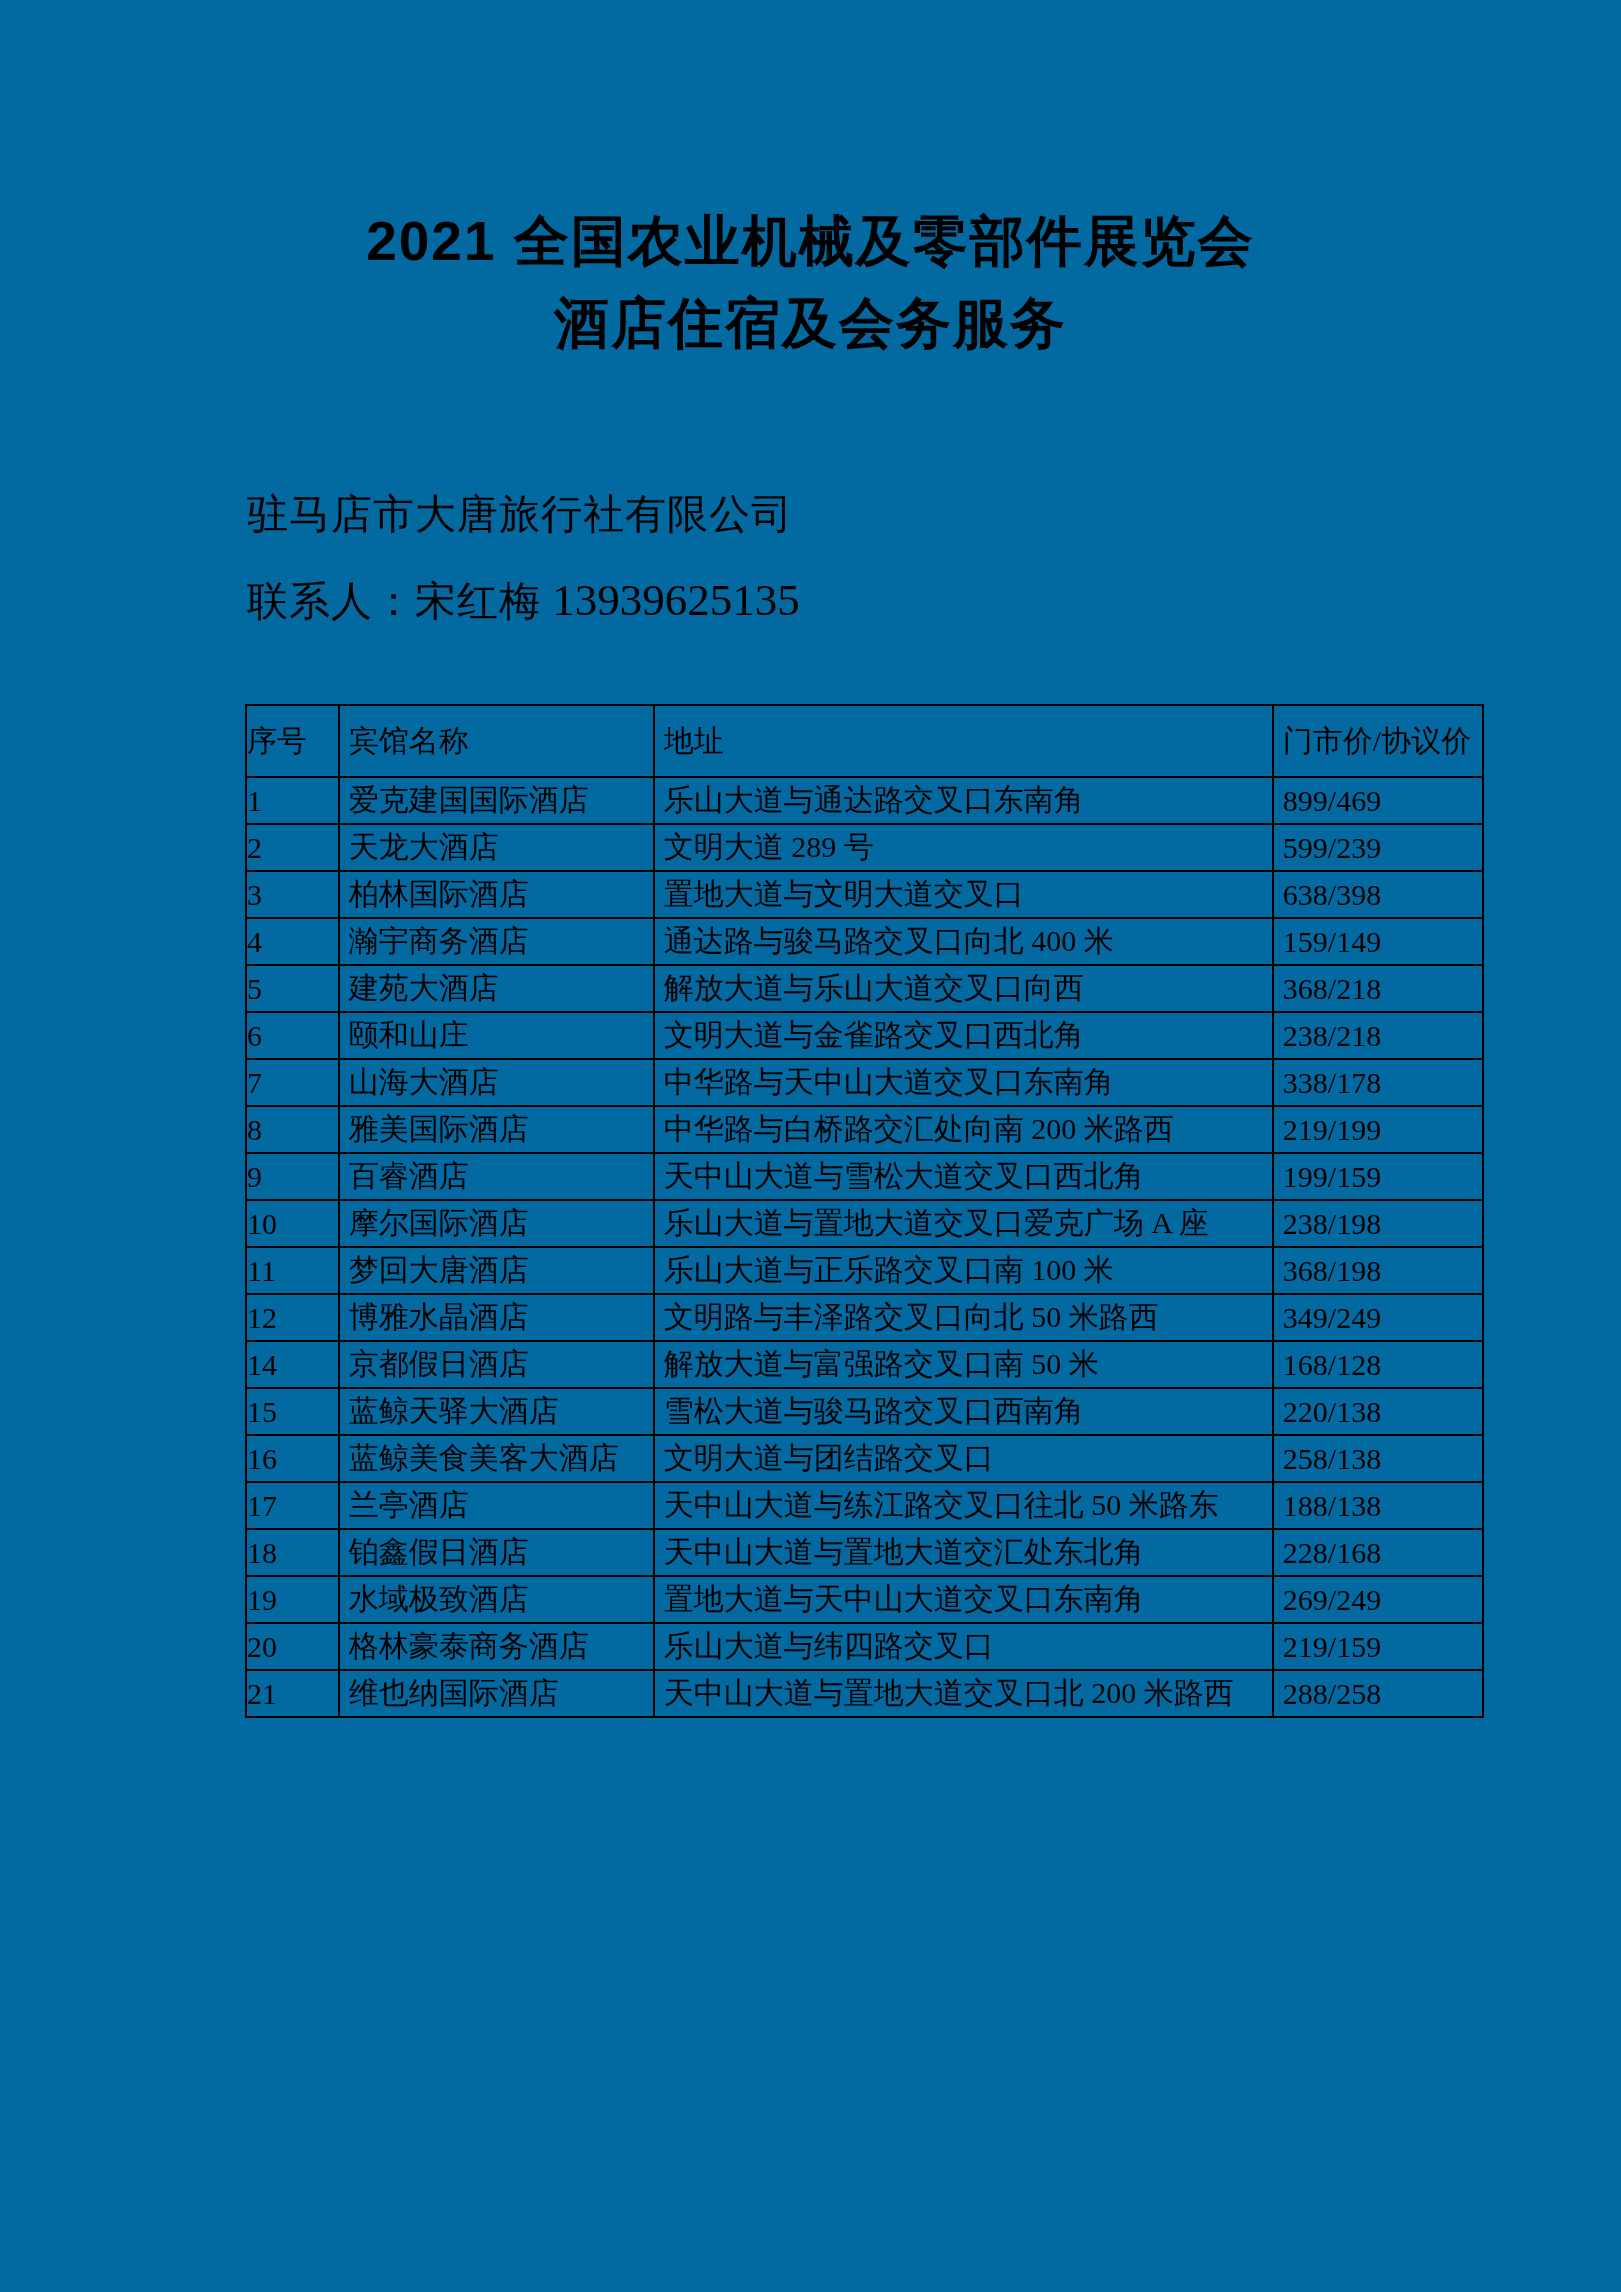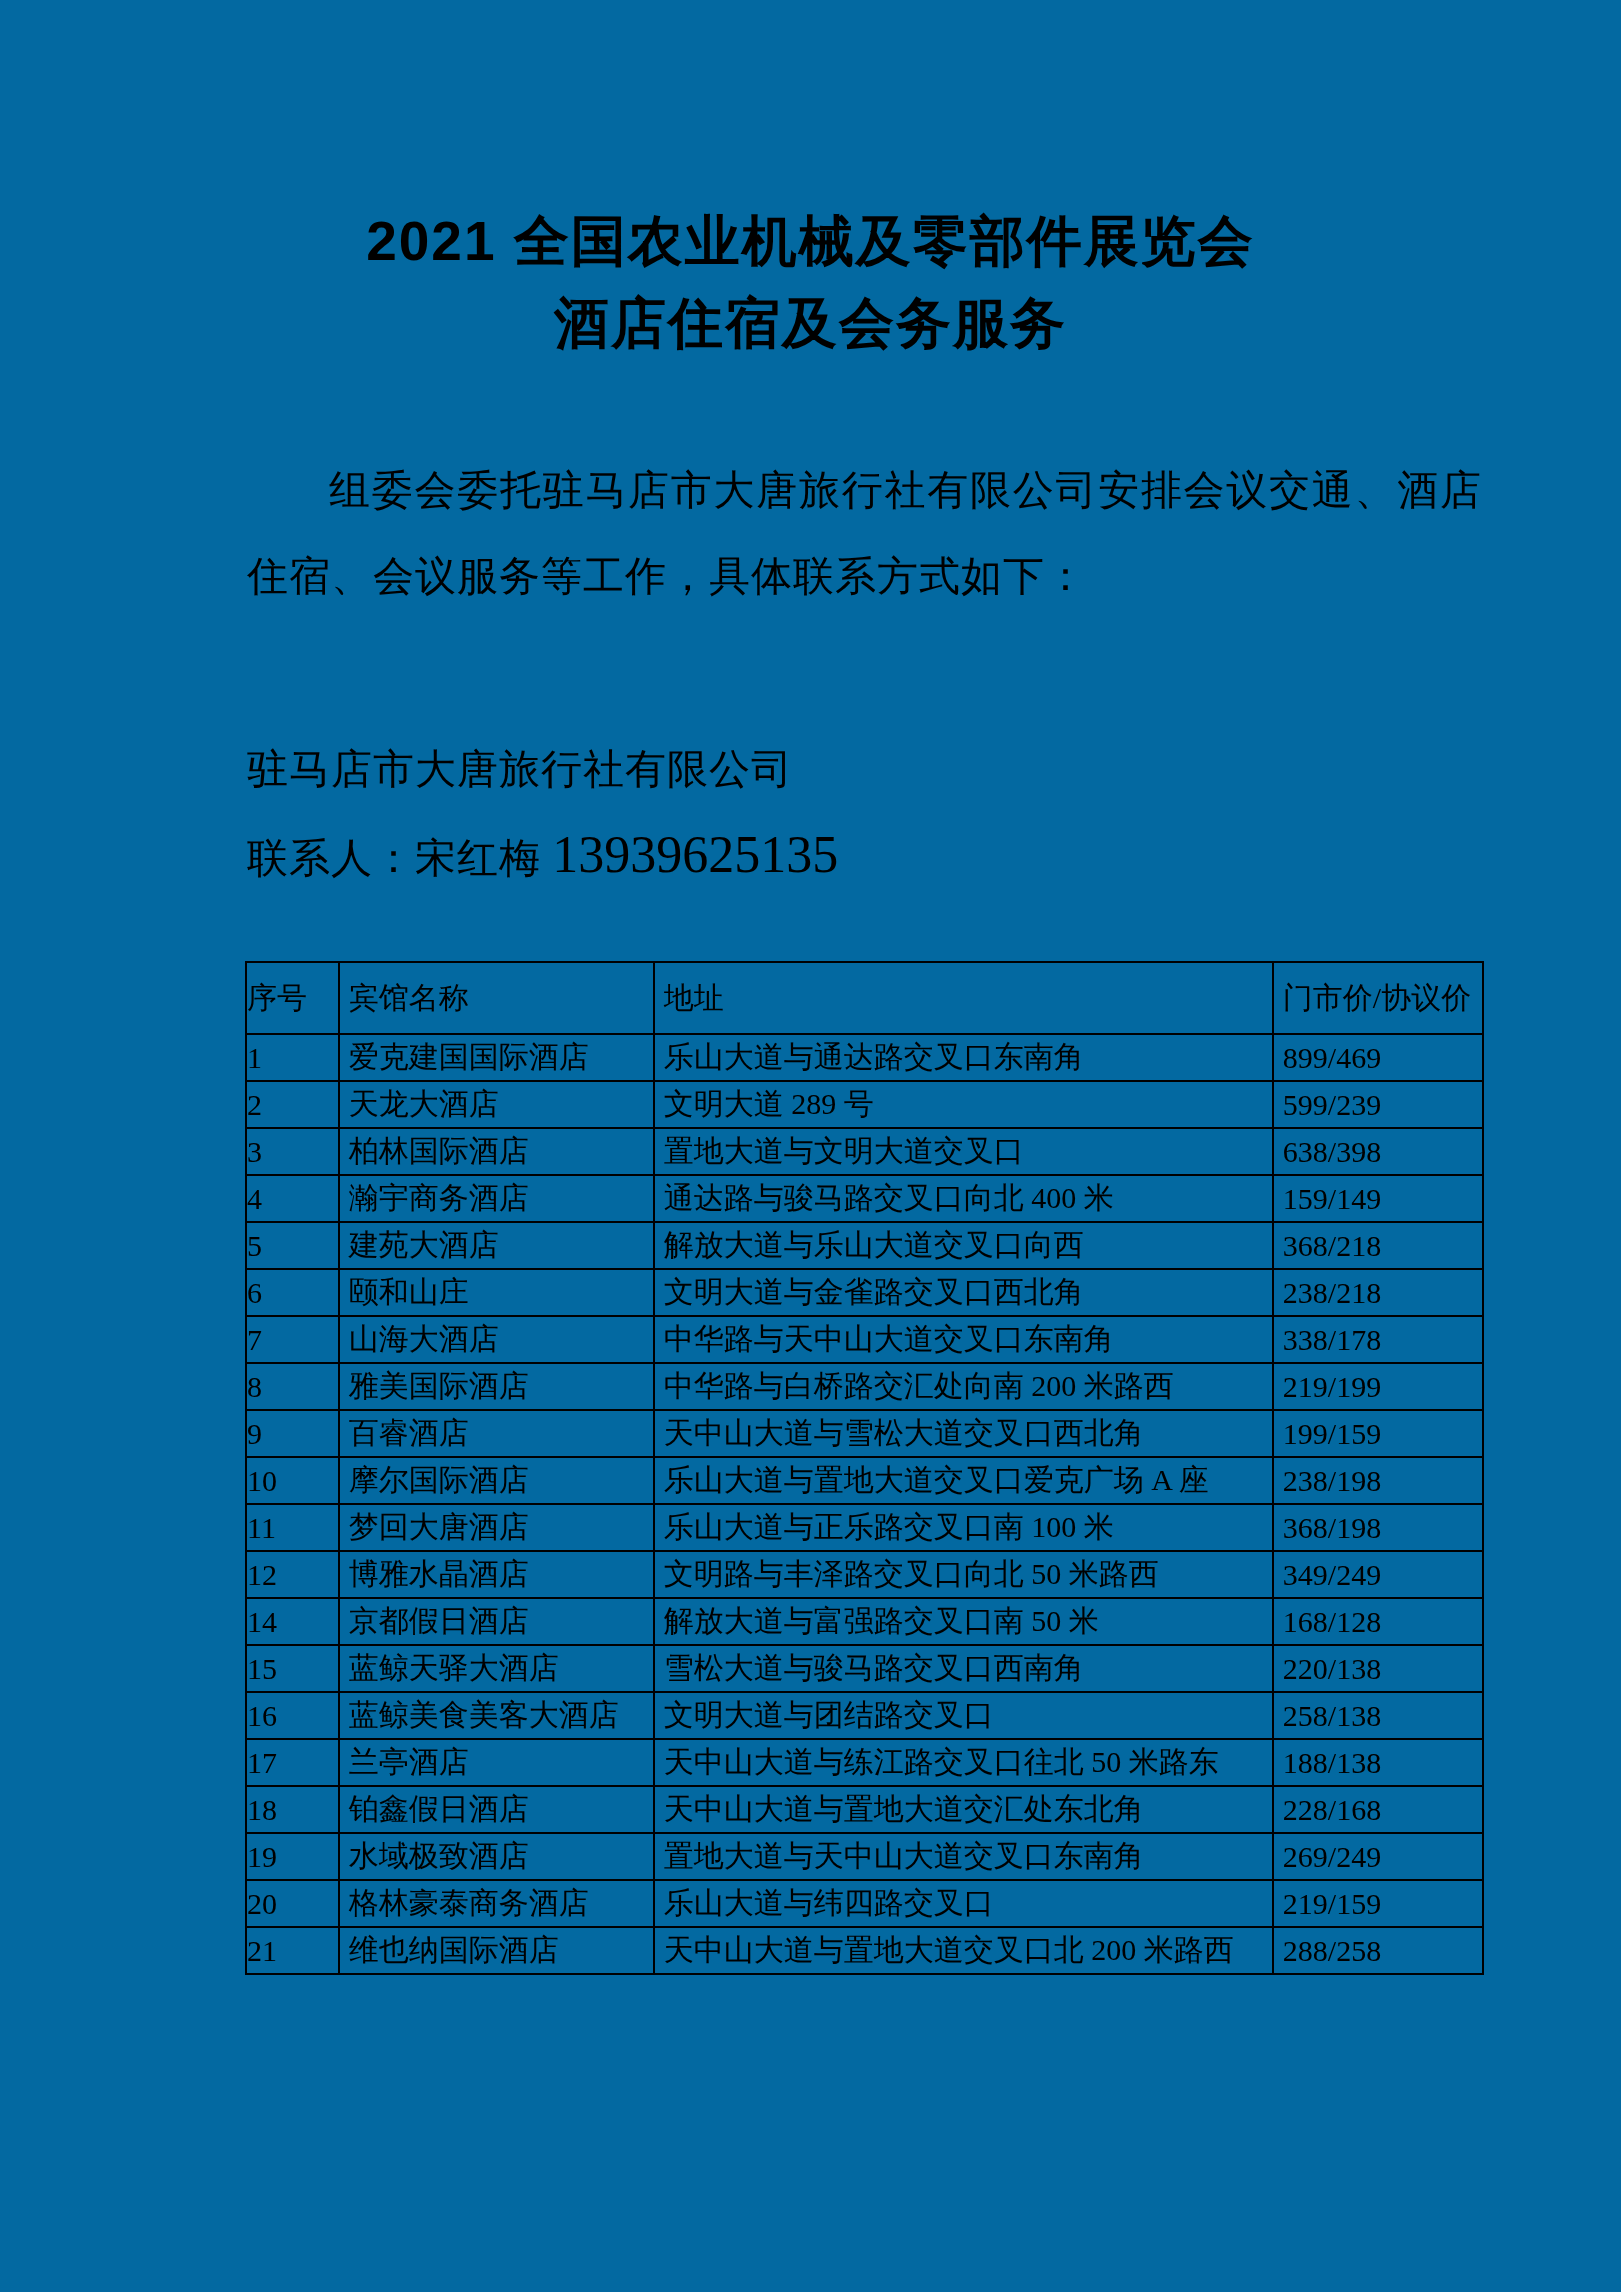--- a/index.html
+++ b/index.html
@@ -35,21 +35,21 @@
     text-align: justify;
     letter-spacing: 1px;
   }
   .contact-block {
     margin-top: 107px;
     font-size: 41px;
     line-height: 86px;
     letter-spacing: 1px;
   }
   .contact-block p { margin: 0; }
-  .phone { font-size: 52px; letter-spacing: 0; }
+  .phone { font-size: 45px; letter-spacing: 0; }
   .hotel-table {
     margin-left: 245px;
     margin-top: 60px;
     width: 1237px;
     border-collapse: collapse;
     table-layout: fixed;
     font-size: 30px;
   }
   .hotel-table th, .hotel-table td {
     border: 2px solid #000000;
@@ -69,21 +69,20 @@
 
 <div class="page">
 
   <h1 class="title">
     <span>2021 全国农业机械及零部件展览会</span>
     <span>酒店住宿及会务服务</span>
   </h1>
 
   <div class="content">
 
-    <p class="intro">组委会委托驻马店市大唐旅行社有限公司安排会议交通、酒店住宿、会议服务等工作，具体联系方式如下：</p>
 
     <div class="contact-block">
       <p>驻马店市大唐旅行社有限公司</p>
       <p><span>联系人：宋红梅 </span><span class="phone">13939625135</span></p>
     </div>
 
   </div>
 
   <table class="hotel-table">
     <colgroup>

